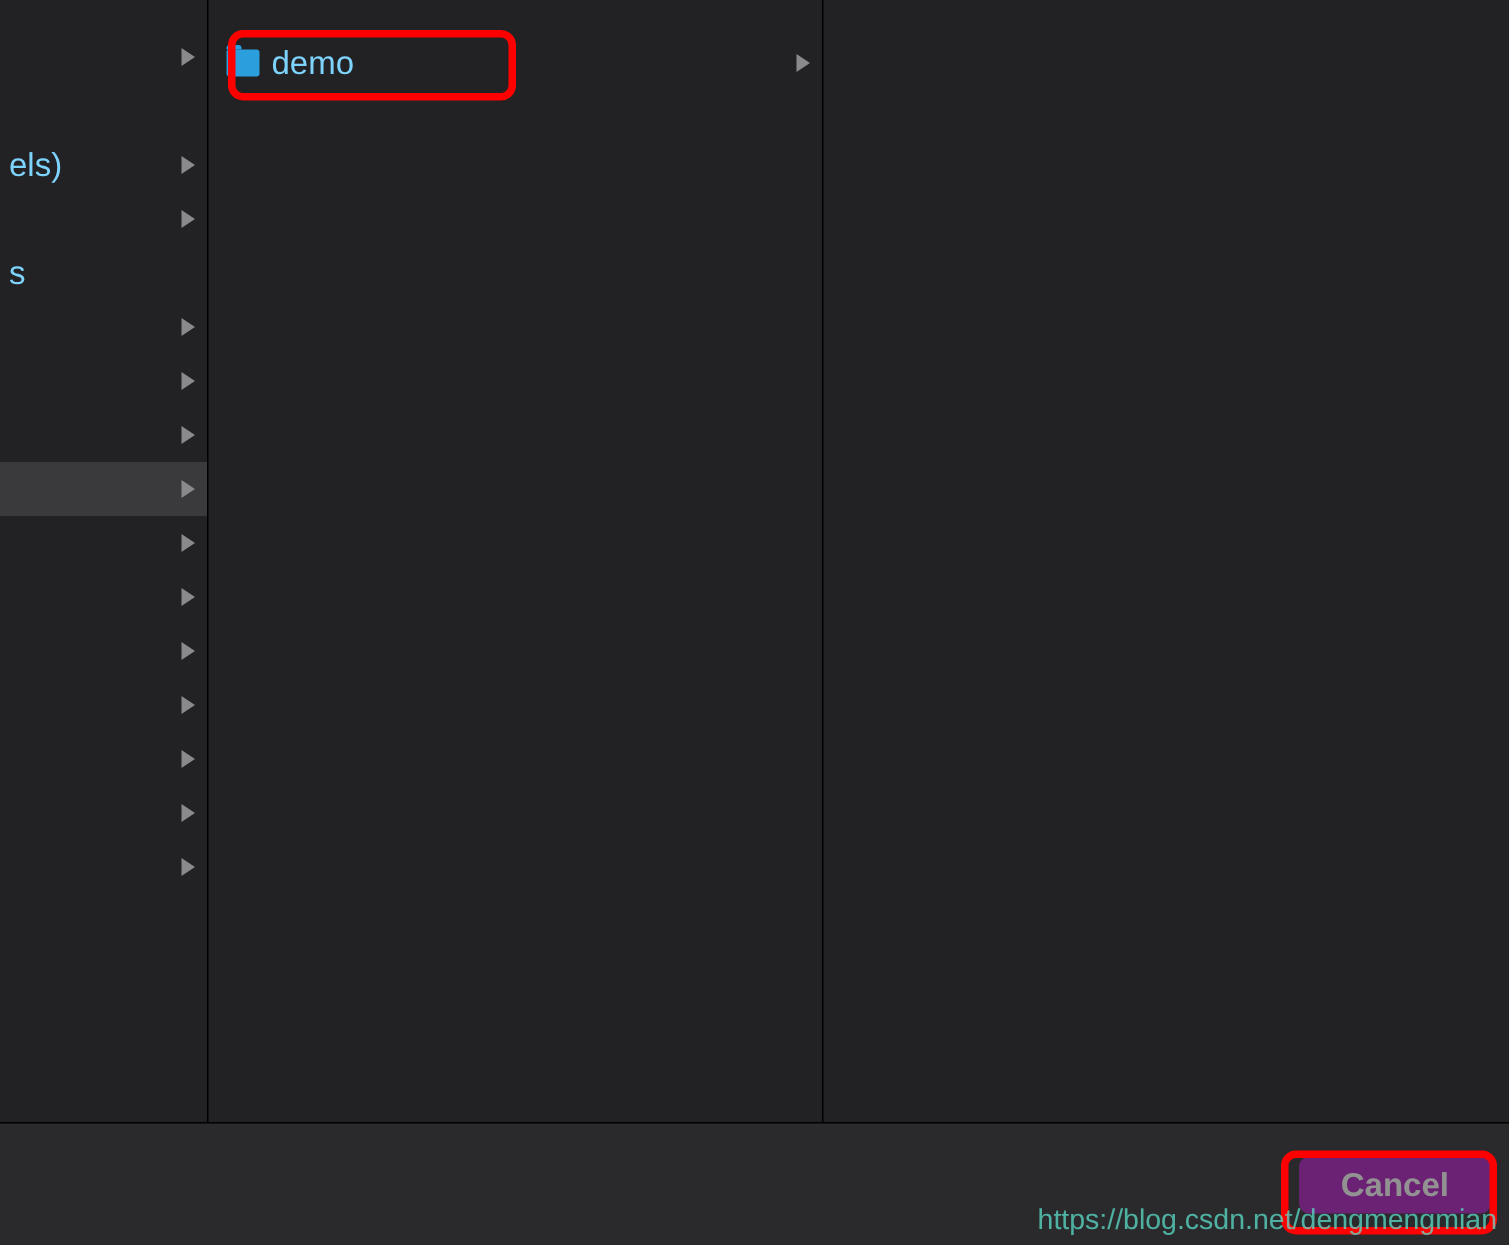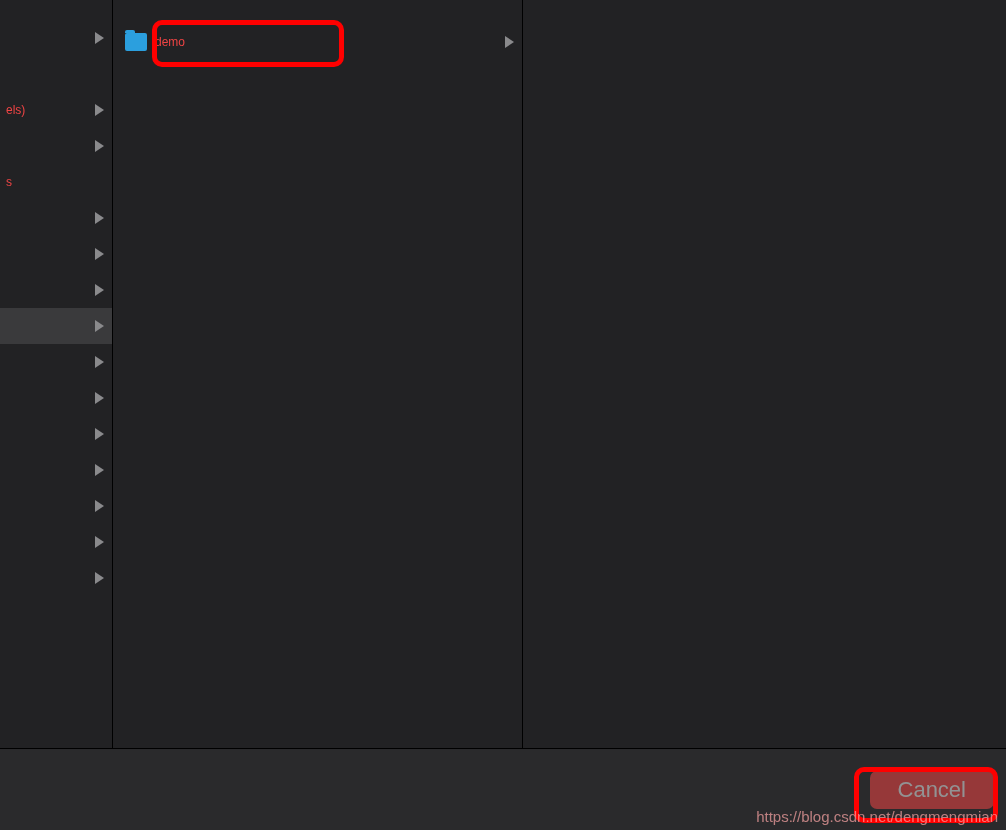--- a/index.html
+++ b/index.html
@@ -18,21 +18,21 @@
     .main-area {
       display: flex;
       height: 748px;
       background: #222224;
     }
     .column {
       height: 100%;
       position: relative;
     }
     .col1 {
-      width: 113px;
+      width: 139px;
       border-right: 1px solid #000;
     }
     .col2 {
       width: 410px;
       border-right: 1px solid #000;
     }
     .col3 {
       flex: 1;
     }
     .list-row {
@@ -40,22 +40,22 @@
       display: flex;
       align-items: center;
       padding-left: 6px;
       position: relative;
       cursor: pointer;
     }
     .list-row.selected {
       background: #3a3a3c;
     }
     .row-label {
-      color: #ef4444;
-      font-size: 12px;
+      color: #7dd3fc;
+      font-size: 22px;
       flex: 1;
       white-space: nowrap;
       overflow: hidden;
     }
     .arrow-right {
       width: 0;
       height: 0;
       border-top: 6px solid transparent;
       border-bottom: 6px solid transparent;
       border-left: 9px solid #8a8a8c;
@@ -104,40 +104,41 @@
       border-top: 1px solid #000;
       display: flex;
       align-items: center;
       justify-content: flex-end;
       padding-right: 12px;
       gap: 18px;
     }
     .btn {
       height: 38px;
       padding: 0 28px;
-      background: #ef4444;
+      background: #a21caf;
       opacity: 0.55;
       border: none;
       border-radius: 7px;
       color: #e8e8e8;
       font-size: 22px;
       cursor: pointer;
       display: flex;
       align-items: center;
       justify-content: center;
+      font-weight: bold;
     }
     .btn-open {
       padding: 0 32px;
     }
     .watermark {
       position: absolute;
       bottom: 5px;
       right: 8px;
-      color: #fca5a5;
-      font-size: 15px;
+      color: #5eead4;
+      font-size: 19px;
       opacity: 0.7;
     }
     .col1-items {
       padding-top: 20px;
     }
     .col1 .list-row {
       justify-content: flex-end;
       padding-right: 0;
     }
     .col1 .row-label {

